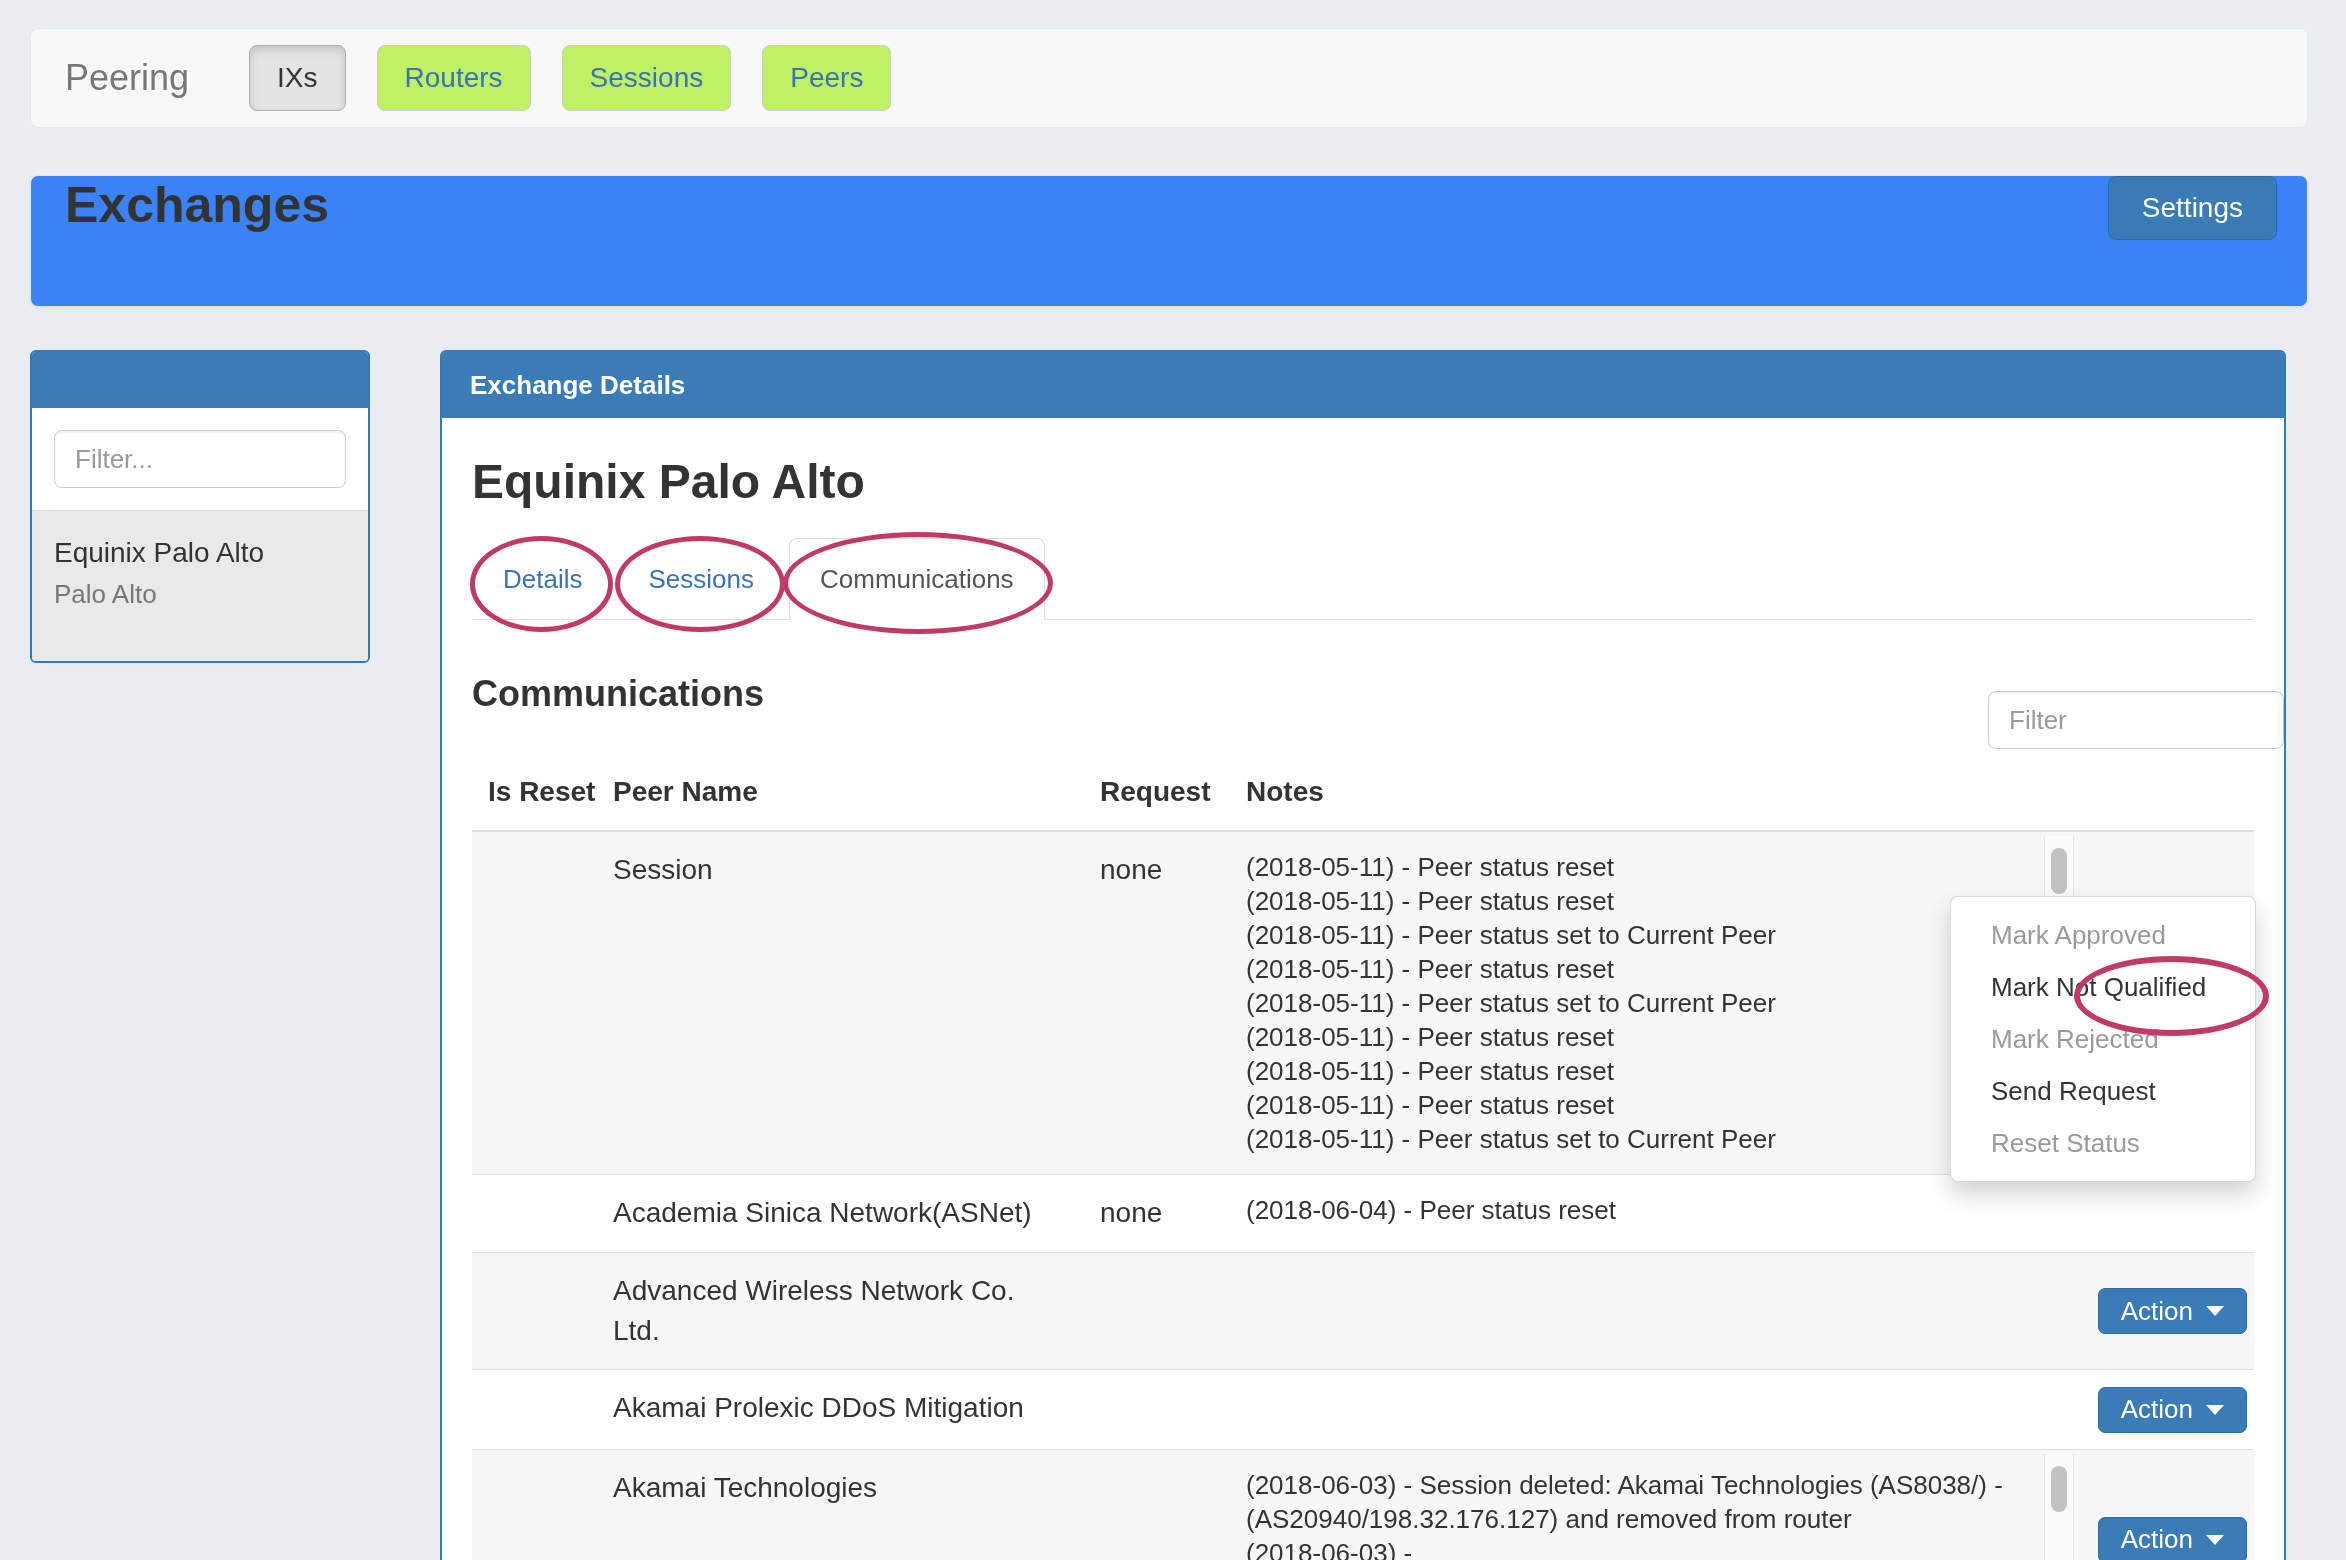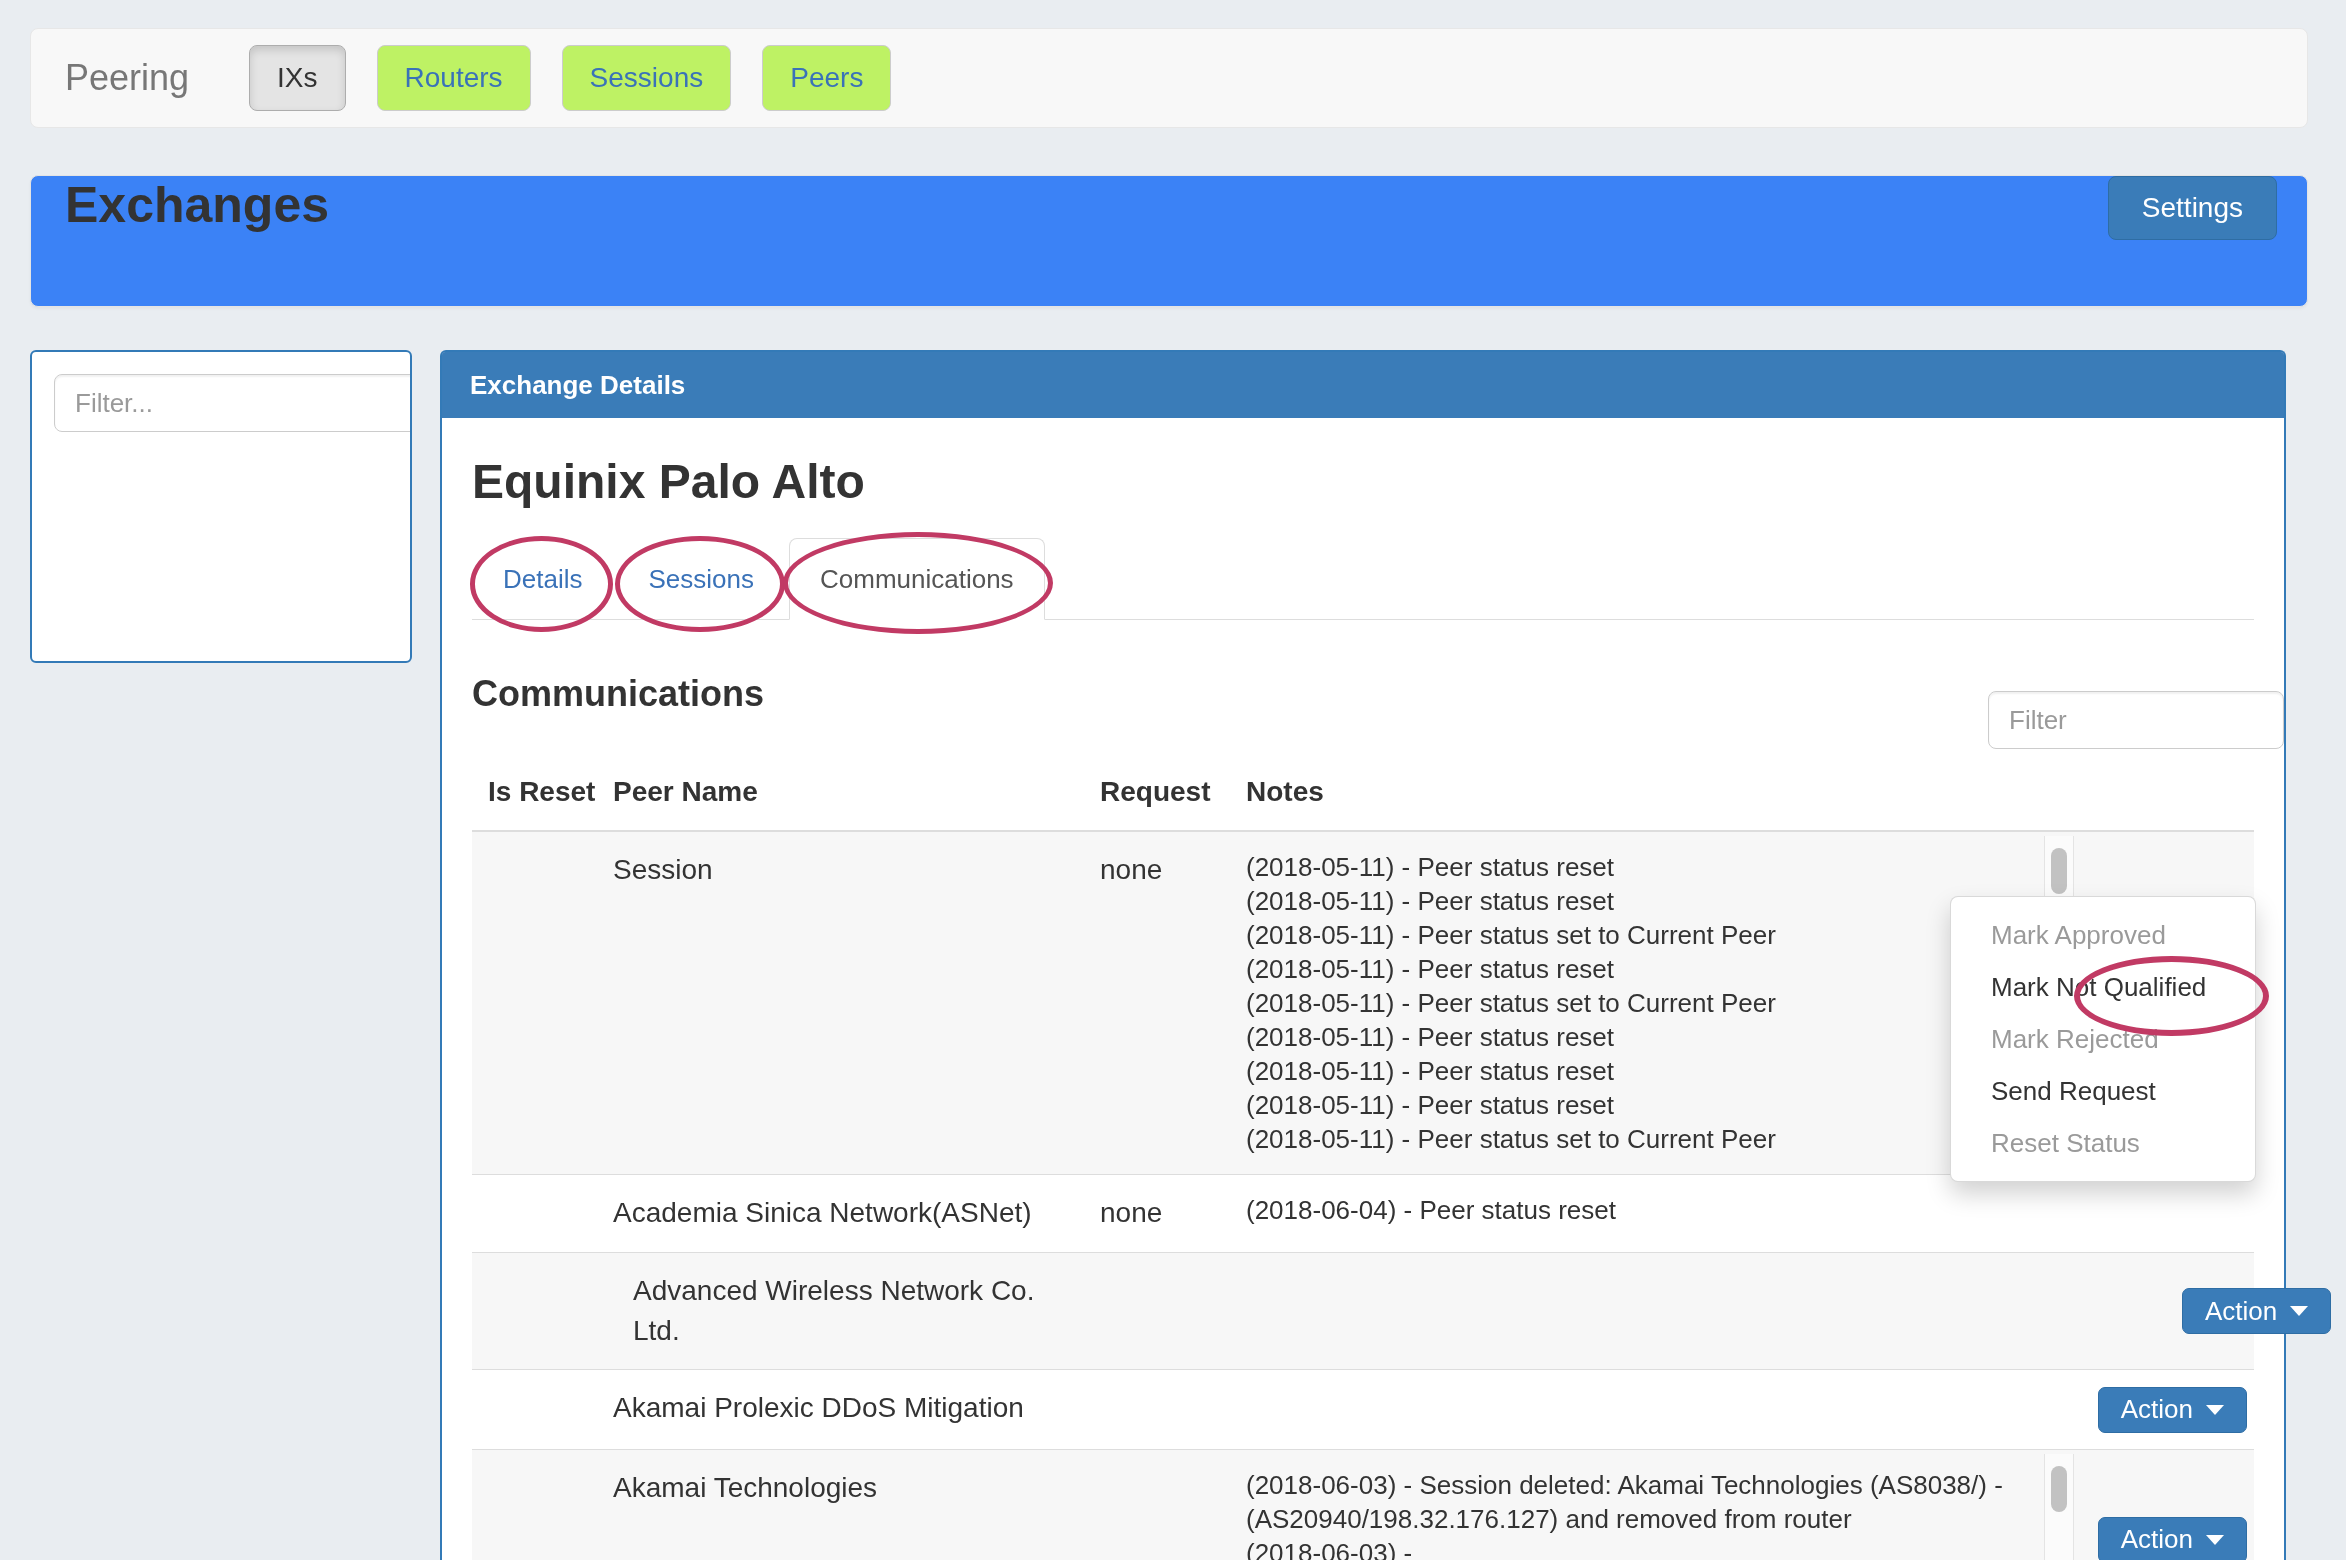--- a/index.html
+++ b/index.html
@@ -36,23 +36,23 @@
     display:flex; align-items:flex-start; padding:0 30px 0 34px;
   }
   .page-title { font-size:50px; font-weight:700; color:#333; flex:1; }
   .btn-blue {
     background:#3a7cb8; border:1px solid #2e6da4; color:#fff;
     border-radius:8px; font-size:28px; cursor:pointer;
   }
   .settings-btn { height:64px; padding:0 33px; }
   
   .side-panel {
-    position:absolute; left:30px; top:350px; width:382px; height:313px;
+    position:absolute; left:30px; top:350px; width:340px; height:313px;
     background:#fff; border:2px solid #337ab7; border-radius:6px;
-    display:flex; flex-direction:row; overflow:hidden;
+    display:flex; flex-direction:column; overflow:hidden;
   }
   .blue-head { background:#3a7cb8; }
   .side-head { height:56px; flex:none; }
   .side-filter-wrap { padding:22px; flex:none; }
   .text-input {
     width:100%; height:58px; border:1px solid #ccc; border-radius:8px;
     font-size:26px; color:#555; padding:0 20px; background:#fff;
     font-family:"Liberation Sans", sans-serif; box-shadow:inset 0 2px 2px rgba(0,0,0,.06);
   }
   .text-input::placeholder { color:#9a9a9a; }
@@ -246,21 +246,21 @@
           <div class="tgrid trow" style="min-height: 78px;">
             <div class="cell"></div>
             <div class="cell peer-name">Academia Sinica Network(ASNet)</div>
             <div class="cell request">none</div>
             <div class="cell notes">
               <div class="note-line">(2018-06-04) - Peer status reset</div>
             </div>
             <div class="cell scroll-cell"></div>
             <div class="cell action-cell"></div>
           </div>
-          <div class="tgrid trow striped" style="min-height: 110px; gap: 20px;">
+          <div class="tgrid trow striped" style="min-height: 110px;">
             <div class="cell"></div>
             <div class="cell peer-name">Advanced Wireless Network Co. Ltd.</div>
             <div class="cell request"></div>
             <div class="cell notes"></div>
             <div class="cell scroll-cell"></div>
             <div class="cell action-cell">
               <span class="action-wrap">
                 <button class="btn-blue action-btn">
                   <span>Action</span>
                   <span class="caret"></span>

